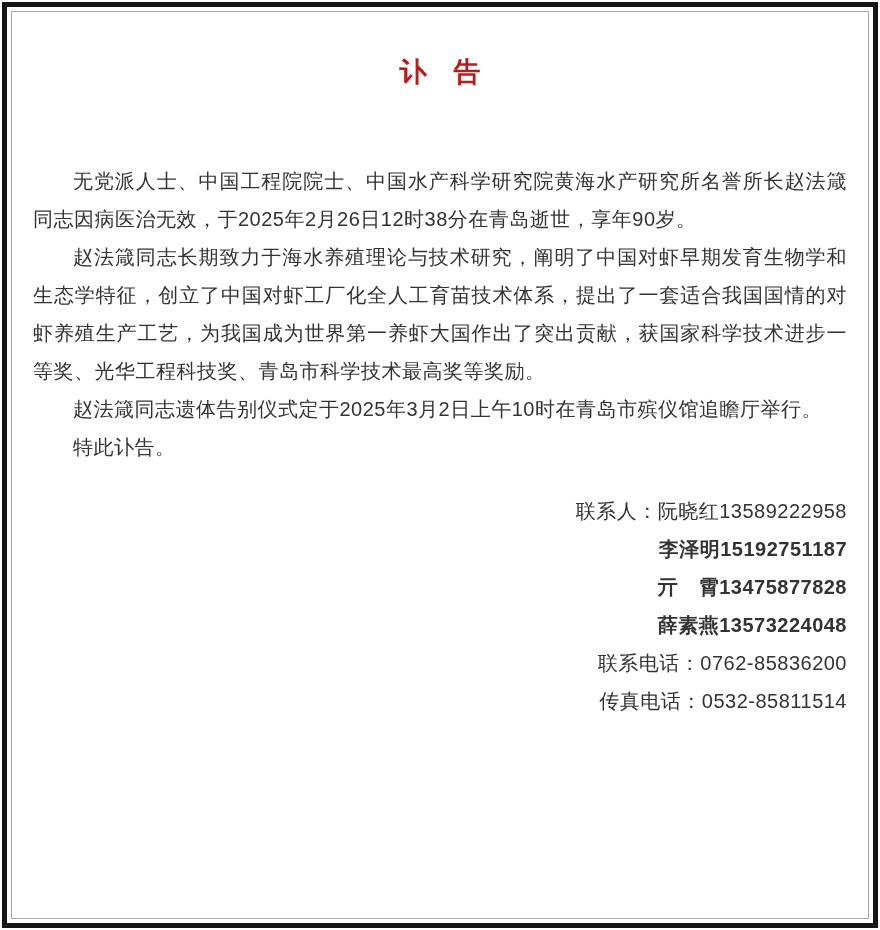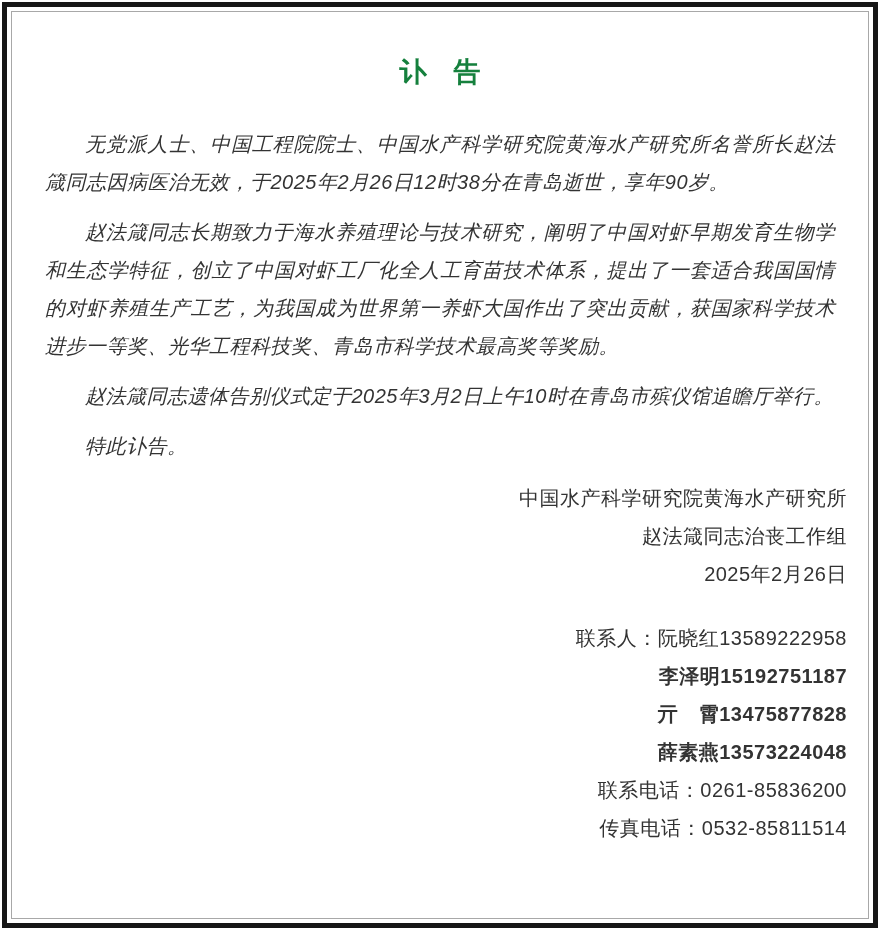--- a/index.html
+++ b/index.html
@@ -36,34 +36,33 @@
     overflow: hidden;
     background: #ffffff;
   }
   .content {
     box-sizing: border-box;
     padding: 44px 21px 0 21px;
     color: #333333;
     font-size: 20px;
   }
   .title {
-    margin: 0 0 37px 0;
+    margin: 0 0 74px 0;
     text-align: center;
     font-size: 27px;
     line-height: 32px;
     font-weight: bold;
-    color: #15803d;
+    color: #b91c1c;
   }
   .body-para {
-    margin: 12px;
+    margin: 0;
     line-height: 38px;
     text-indent: 2em;
     text-align: justify;
     letter-spacing: 0.5px;
-    font-style: italic;
   }
   .signature {
     margin-top: 14px;
     text-align: right;
     line-height: 38px;
     letter-spacing: 0.5px;
   }
   .contacts {
     margin-top: 26px;
     padding-left: 35px;
@@ -86,41 +85,36 @@
     <div class="gray-frame">
       <div class="content">
 
         <h1 class="title">讣　告</h1>
 
         <p class="body-para">无党派人士、中国工程院院士、中国水产科学研究院黄海水产研究所名誉所长赵法箴同志因病医治无效，于2025年2月26日12时38分在青岛逝世，享年90岁。</p>
         <p class="body-para">赵法箴同志长期致力于海水养殖理论与技术研究，阐明了中国对虾早期发育生物学和生态学特征，创立了中国对虾工厂化全人工育苗技术体系，提出了一套适合我国国情的对虾养殖生产工艺，为我国成为世界第一养虾大国作出了突出贡献，获国家科学技术进步一等奖、光华工程科技奖、青岛市科学技术最高奖等奖励。</p>
         <p class="body-para">赵法箴同志遗体告别仪式定于2025年3月2日上午10时在青岛市殡仪馆追瞻厅举行。</p>
         <p class="body-para">特此讣告。</p>
 
-        <div class="signature">
-          <div>中国水产科学研究院黄海水产研究所</div>
-          <div>赵法箴同志治丧工作组</div>
-          <div>2025年2月26日</div>
-        </div>
 
         <div class="contacts">
           <div class="contact-row">
             <span class="contact-label">联系人：</span><span>阮晓红13589222958</span>
           </div>
           <div class="contact-row person-indent">
             <span>李泽明15192751187</span>
           </div>
           <div class="contact-row person-indent">
             <span>亓　霄13475877828</span>
           </div>
           <div class="contact-row person-indent">
             <span>薛素燕13573224048</span>
           </div>
           <div class="contact-row">
-            <span class="contact-label">联系电话：</span><span>0261-85836200</span>
+            <span class="contact-label">联系电话：</span><span>0762-85836200</span>
           </div>
           <div class="contact-row">
             <span class="contact-label">传真电话：</span><span>0532-85811514</span>
           </div>
         </div>
 
       </div>
     </div>
   </div>
 </div>

